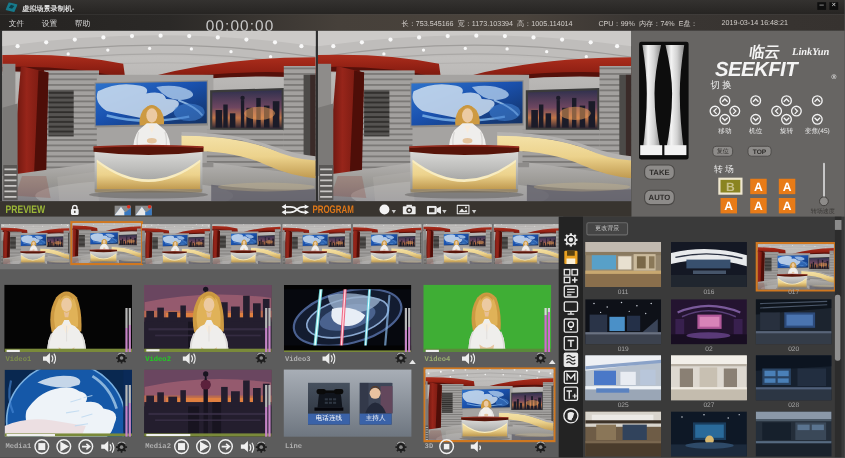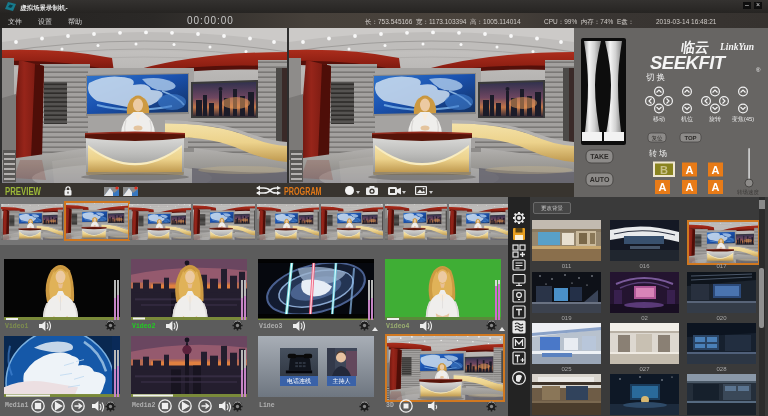--- a/index.html
+++ b/index.html
@@ -5,21 +5,21 @@
 html,body{margin:0;padding:0;background:#444;}
 #app{position:relative;width:768px;height:416px;overflow:hidden;background:#5c5c5c;
   font-family:"Liberation Sans",sans-serif;}
 .abs{position:absolute;}
 #titlebar{left:0;top:0;width:768px;height:13px;background:linear-gradient(#343230,#262422);}
 #title{left:20px;top:3.5px;font-size:6.5px;color:#ddd;font-weight:bold;letter-spacing:0;}
 .winbtn{top:2px;width:8px;height:7px;background:#0e0e0e;color:#ddd;font-size:7px;line-height:6px;text-align:center;}
 #menubar{left:0;top:13px;width:768px;height:15px;
  background:linear-gradient(90deg,#252321 0%,#2b2927 20%,#46403a 40%,#4a433c 62%,#3a3633 75%,#36322f 100%);}
 .menuitem{top:4px;font-size:7px;color:#d8d8d8;}
-#timer{left:187px;top:2px;width:50px;font-size:10px;color:#c8c8c8;font-family:"Liberation Sans",sans-serif;letter-spacing:1px;}
+#timer{left:187px;top:2px;width:50px;font-size:14px;color:#c8c8c8;font-family:"Liberation Sans",sans-serif;letter-spacing:1px;}
 .stat{top:5px;font-size:6.5px;color:#d0ccc8;}
 #monL{left:2px;top:28px;width:285px;height:155px;}
 #monR{left:289px;top:28px;width:285px;height:155px;}
 #ctrl{left:574px;top:28px;width:194px;height:169px;background:#676563;}
 #pvbar{left:0;top:183px;width:574px;height:14px;background:#38342f;}
 #strip{left:0;top:197px;width:512px;height:48px;background:#757575;}
 .thumb{top:7px;width:62px;height:36px;background:#888;}
 #vgrid{left:0;top:245px;width:512px;height:171px;background:#5c5c5c;}
 #rpanel{left:508px;top:197px;width:260px;height:219px;background:#3a3a3a;}
 #iconcol{left:0;top:0;width:22px;height:219px;background:#232323;}

